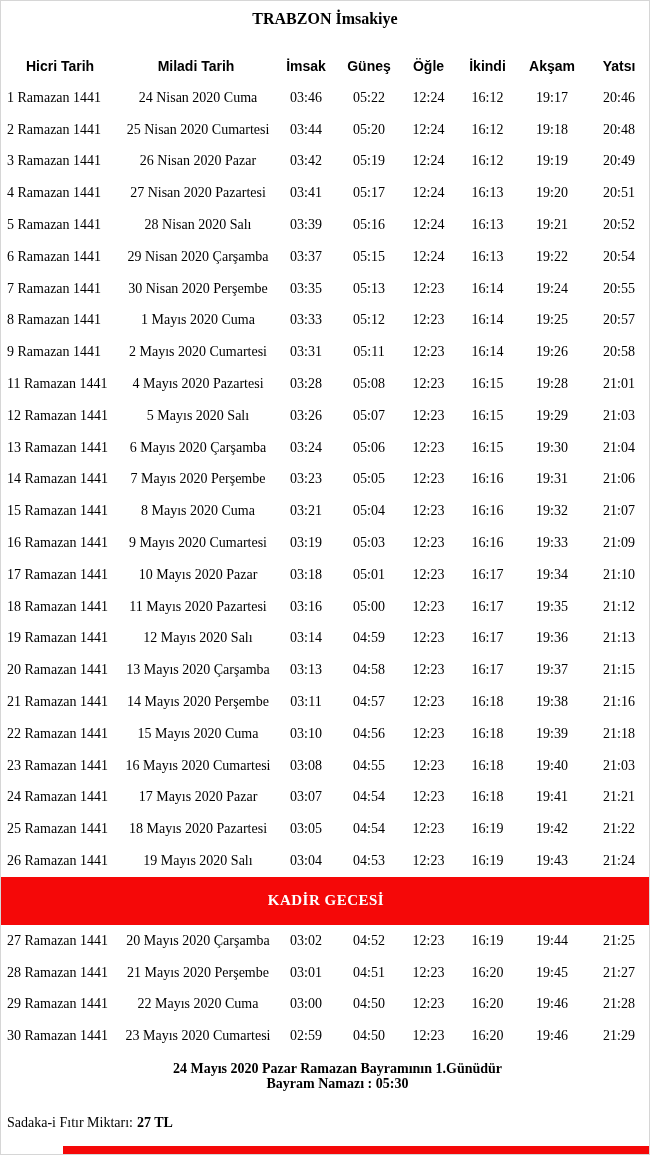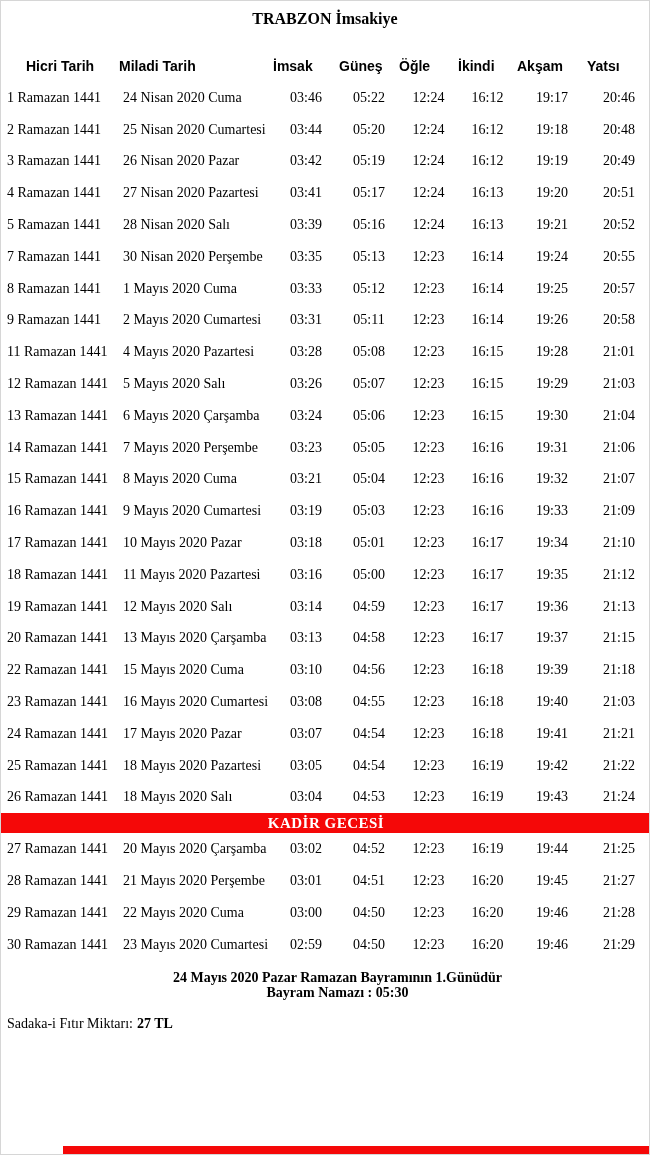--- a/index.html
+++ b/index.html
@@ -23,54 +23,54 @@
   table.imsakiye {
     width: 100%;
     margin-top: 22px;
     border-collapse: collapse;
     table-layout: fixed;
     padding-left: 22px;
   }
   thead th {
     height: 32px;
     font: bold 14px "Liberation Sans", "DejaVu Sans", sans-serif;
-    text-align: left;
+    text-align: center;
     vertical-align: middle;
     color: #000000;
     white-space: nowrap;
   }
   thead th.h0 { text-align: center; }
   tr.data-row { height: 31.8px; }
   tr.data-row td {
     font: 14px "Liberation Serif", "DejaVu Serif", serif;
     vertical-align: middle;
     white-space: nowrap;
     color: #000000;
   }
   td.c0 { text-align: left; padding-left: 6px; }
-  td.c1 { text-align: left; padding-left: 4px; }
+  td.c1 { text-align: center; padding-left: 4px; }
   td.c2, td.c3, td.c4, td.c5, td.c6, td.c7 { text-align: center; }
   td.banner {
-    height: 20px;
+    height: 48px;
     text-align: center;
     vertical-align: middle;
     color: #ffffff;
     font: bold 15px "Liberation Serif", "DejaVu Serif", serif;
     letter-spacing: 0.5px;
   }
   .bayram-note {
     margin-top: 9px;
     text-align: center;
     font: bold 14px "Liberation Serif", "DejaVu Serif", serif;
     line-height: 15px;
     color: #000000;
     margin-left: 25px;
   }
   .sadaka {
-    margin-top: 16px;
+    margin-top: 24px;
     padding-left: 6px;
     font: 14px "Liberation Serif", "DejaVu Serif", serif;
     color: #000000;
   }
   .sadaka .bold { font-weight: bold; margin-left: 4px; }
   .bottom-bar {
     position: absolute;
     bottom: 0;
     left: 62px;
     right: 0;
@@ -152,20 +152,30 @@
           <td class="c0">5 Ramazan 1441</td>
           <td class="c1">28 Nisan 2020 Salı</td>
           <td class="c2">03:39</td>
           <td class="c3">05:16</td>
           <td class="c4">12:24</td>
           <td class="c5">16:13</td>
           <td class="c6">19:21</td>
           <td class="c7">20:52</td>
         </tr>
         <tr class="data-row">
+          <td class="c0">6 Ramazan 1441</td>
+          <td class="c1">29 Nisan 2020 Çarşamba</td>
+          <td class="c2">03:37</td>
+          <td class="c3">05:15</td>
+          <td class="c4">12:24</td>
+          <td class="c5">16:13</td>
+          <td class="c6">19:22</td>
+          <td class="c7">20:54</td>
+        </tr>
+        <tr class="data-row">
           <td class="c0">7 Ramazan 1441</td>
           <td class="c1">30 Nisan 2020 Perşembe</td>
           <td class="c2">03:35</td>
           <td class="c3">05:13</td>
           <td class="c4">12:23</td>
           <td class="c5">16:14</td>
           <td class="c6">19:24</td>
           <td class="c7">20:55</td>
         </tr>
         <tr class="data-row">
@@ -282,20 +292,30 @@
           <td class="c0">20 Ramazan 1441</td>
           <td class="c1">13 Mayıs 2020 Çarşamba</td>
           <td class="c2">03:13</td>
           <td class="c3">04:58</td>
           <td class="c4">12:23</td>
           <td class="c5">16:17</td>
           <td class="c6">19:37</td>
           <td class="c7">21:15</td>
         </tr>
         <tr class="data-row">
+          <td class="c0">21 Ramazan 1441</td>
+          <td class="c1">14 Mayıs 2020 Perşembe</td>
+          <td class="c2">03:11</td>
+          <td class="c3">04:57</td>
+          <td class="c4">12:23</td>
+          <td class="c5">16:18</td>
+          <td class="c6">19:38</td>
+          <td class="c7">21:16</td>
+        </tr>
+        <tr class="data-row">
           <td class="c0">22 Ramazan 1441</td>
           <td class="c1">15 Mayıs 2020 Cuma</td>
           <td class="c2">03:10</td>
           <td class="c3">04:56</td>
           <td class="c4">12:23</td>
           <td class="c5">16:18</td>
           <td class="c6">19:39</td>
           <td class="c7">21:18</td>
         </tr>
         <tr class="data-row">
@@ -323,21 +343,21 @@
           <td class="c1">18 Mayıs 2020 Pazartesi</td>
           <td class="c2">03:05</td>
           <td class="c3">04:54</td>
           <td class="c4">12:23</td>
           <td class="c5">16:19</td>
           <td class="c6">19:42</td>
           <td class="c7">21:22</td>
         </tr>
         <tr class="data-row">
           <td class="c0">26 Ramazan 1441</td>
-          <td class="c1">18 Mayıs 2020 Salı</td>
+          <td class="c1">19 Mayıs 2020 Salı</td>
           <td class="c2">03:04</td>
           <td class="c3">04:53</td>
           <td class="c4">12:23</td>
           <td class="c5">16:19</td>
           <td class="c6">19:43</td>
           <td class="c7">21:24</td>
         </tr>
         <tr>
           <td colspan="8" class="banner" style="background: rgb(245, 8, 8);">KADİR GECESİ</td>
         </tr>

